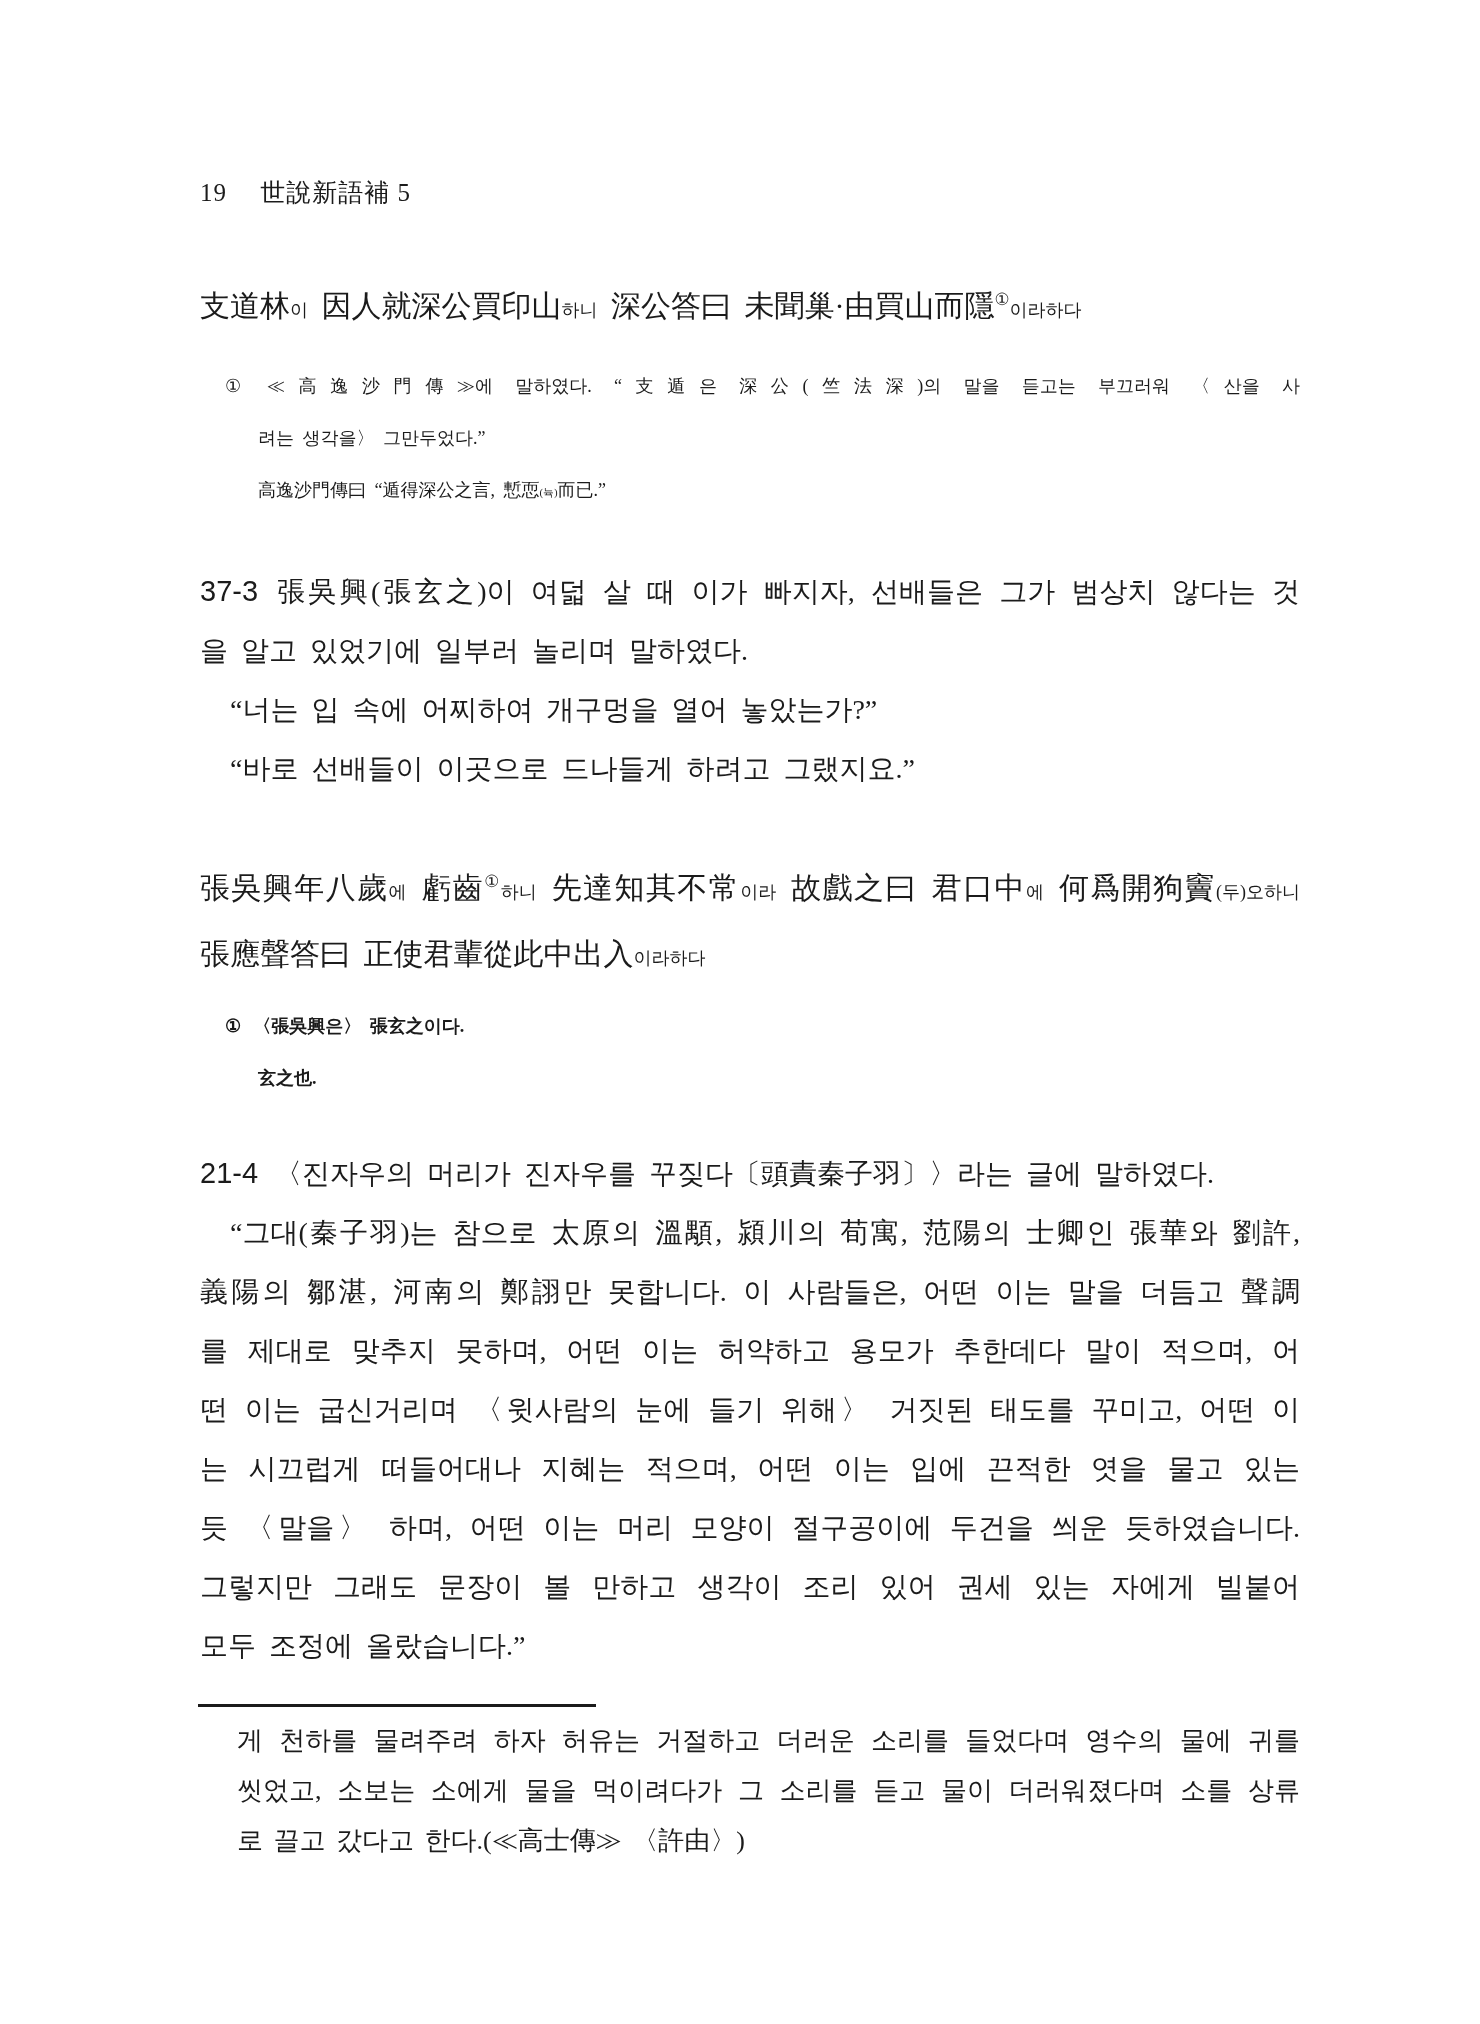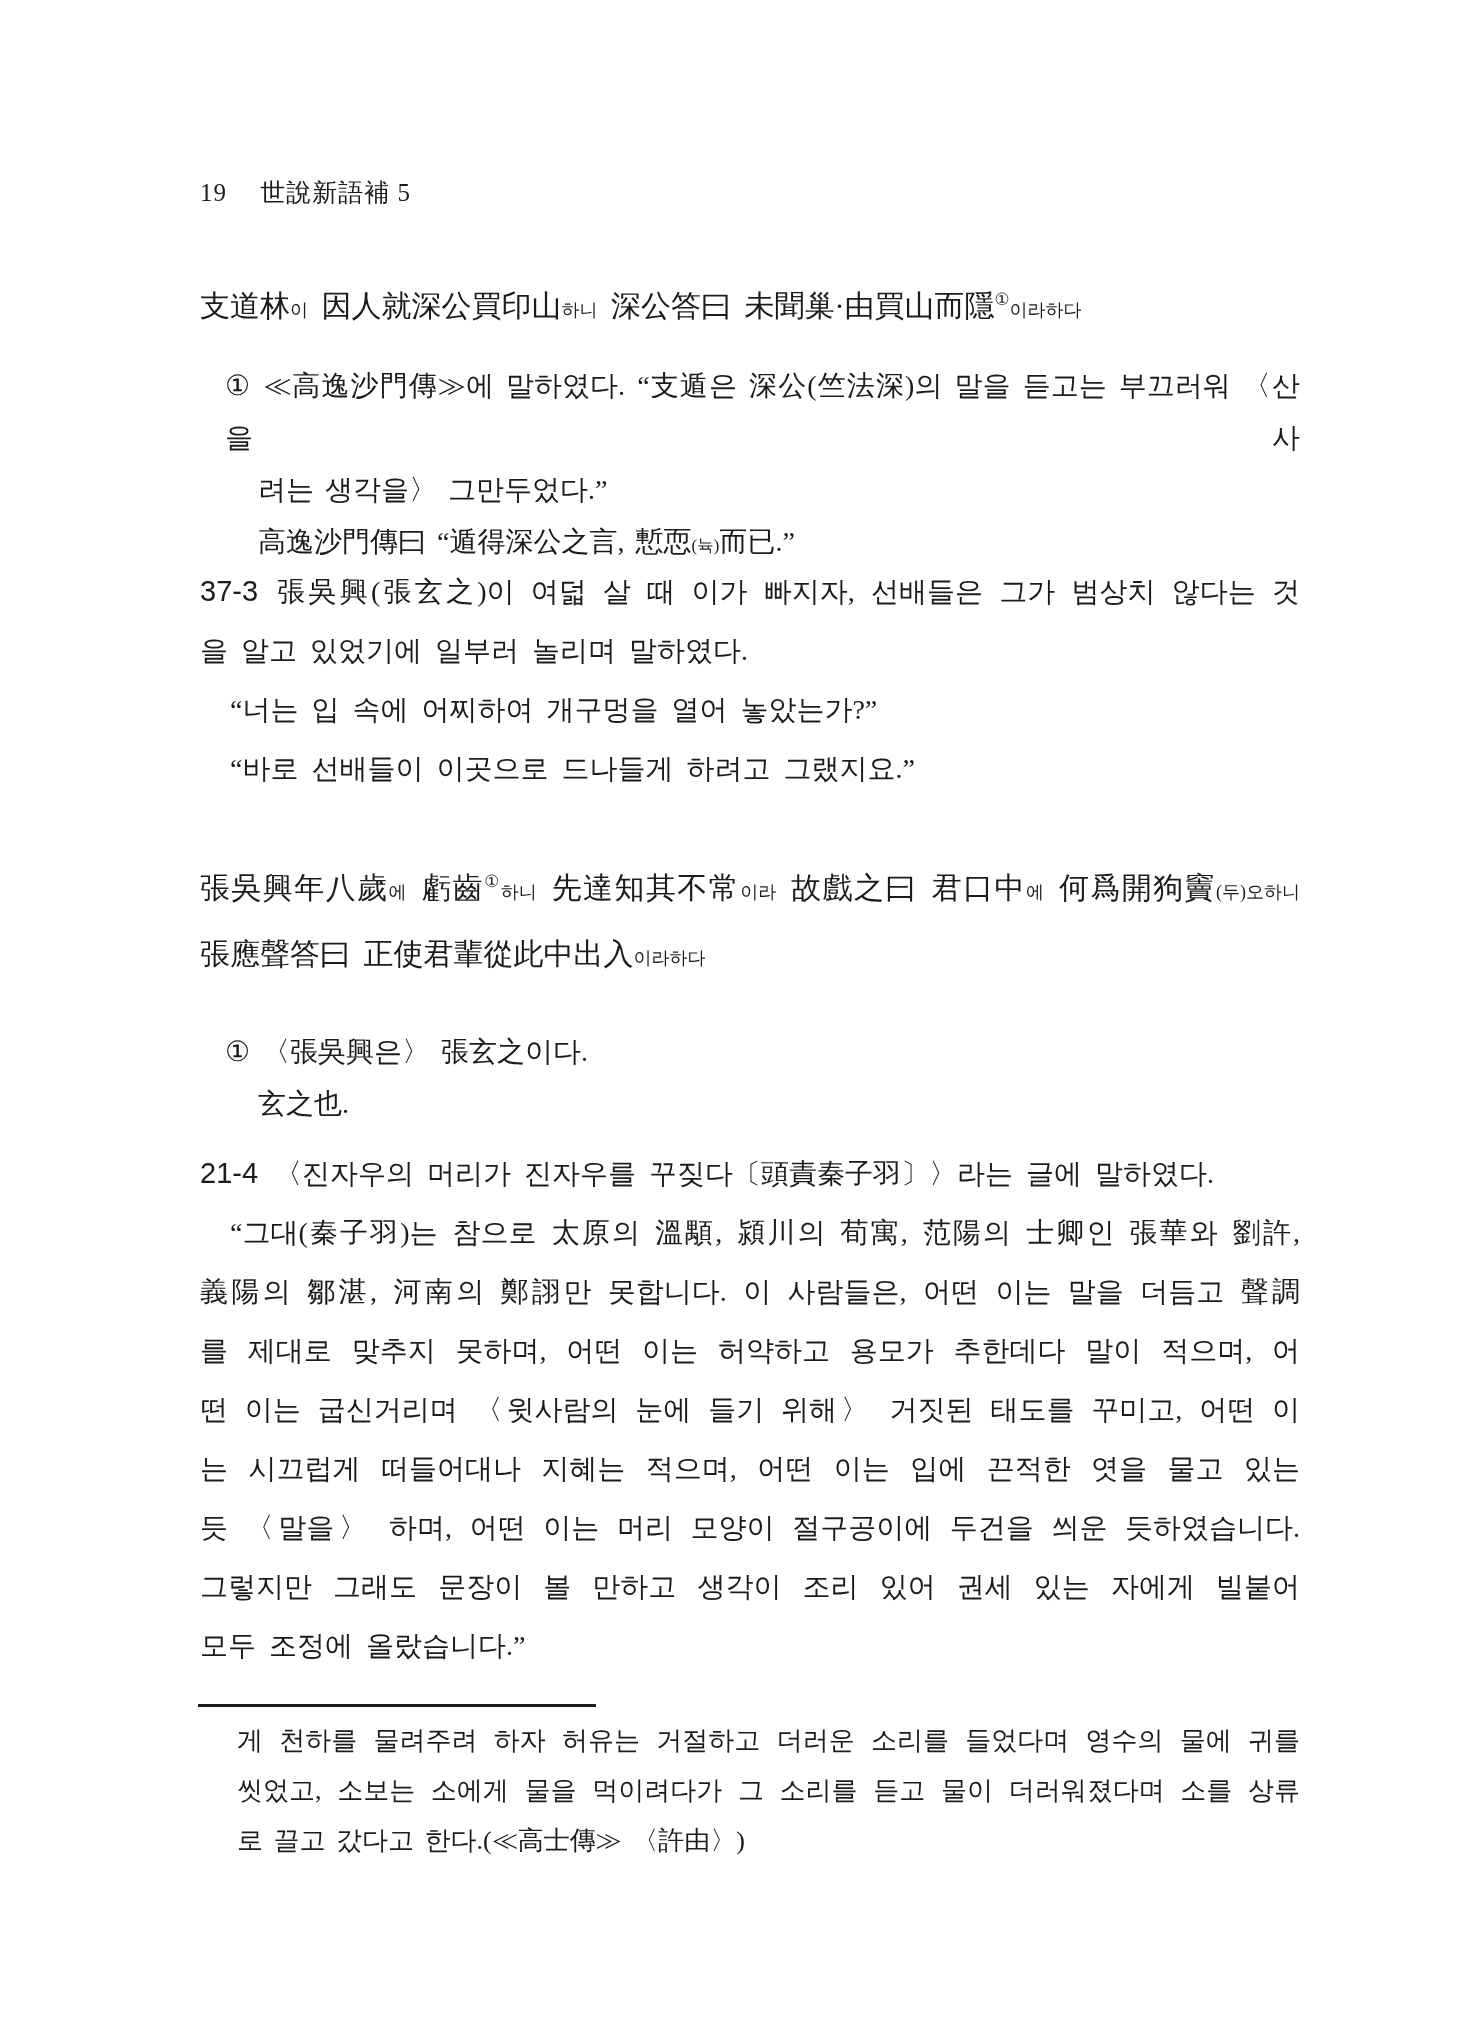--- a/index.html
+++ b/index.html
@@ -17,42 +17,42 @@
     letter-spacing:1px;
   }
   header.pghead .pgnum{margin-right:26px;}
   main.content{
     position:absolute;left:200px;top:0;width:1100px;height:1516px;
   }
   .block{position:absolute;left:0;width:1100px;}
   .line{box-sizing:border-box;width:100%;white-space:normal;}
   .hanmun .line{font-size:30px;line-height:61px;word-spacing:6px;}
   .para   .line{font-size:28px;line-height:59px;word-spacing:6px;}
-  .footnote .line{font-size:28px;line-height:52px;padding-left:58px;word-spacing:4px;}
+  .footnote .line{font-size:18px;line-height:52px;padding-left:58px;word-spacing:4px;}
   .footnote .line.with-marker{padding-left:25px;}
   .fncont .line{font-size:26px;line-height:50px;padding-left:37px;word-spacing:4px;}
   .line.fill{text-align:justify;text-align-last:justify;}
   .line.ind{padding-left:30px;}
   .gloss{font-size:0.60em;}
   .supnum{font-size:0.56em;vertical-align:super;}
   .fnmark{margin-right:12px;}
   .secnum{
     font-family:"Liberation Sans","DejaVu Sans",sans-serif;
     font-weight:normal;font-size:29px;margin-right:16px;
   }
   .fnrule{
     position:absolute;left:198px;top:1704px;
     width:398px;height:0;border-top:3px solid #1b1b1b;
   }
   
   [data-name="block-hanmun-1"]{top:269px;}
   [data-name="block-footnote-1"]{top:360px;}
   [data-name="block-section-37-3"]{top:562px;}
   [data-name="block-hanmun-2"]{top:851px;}
-  [data-name="block-footnote-2"]{top:1026px;}
+  [data-name="block-footnote-2"]{top:1000px;font-weight:bold;}
   [data-name="block-section-37-4"]{top:1144px;}
   [data-name="block-footnote-cont"]{top:1716px;}
 </style>
 </head>
 <body>
 
 <div class="page" data-name="book-page">
   <header class="pghead" data-name="page-header">
     <span class="pgnum" data-name="page-number">19</span>
     <span class="pgtitle" data-name="book-title">世說新語補 5</span>

